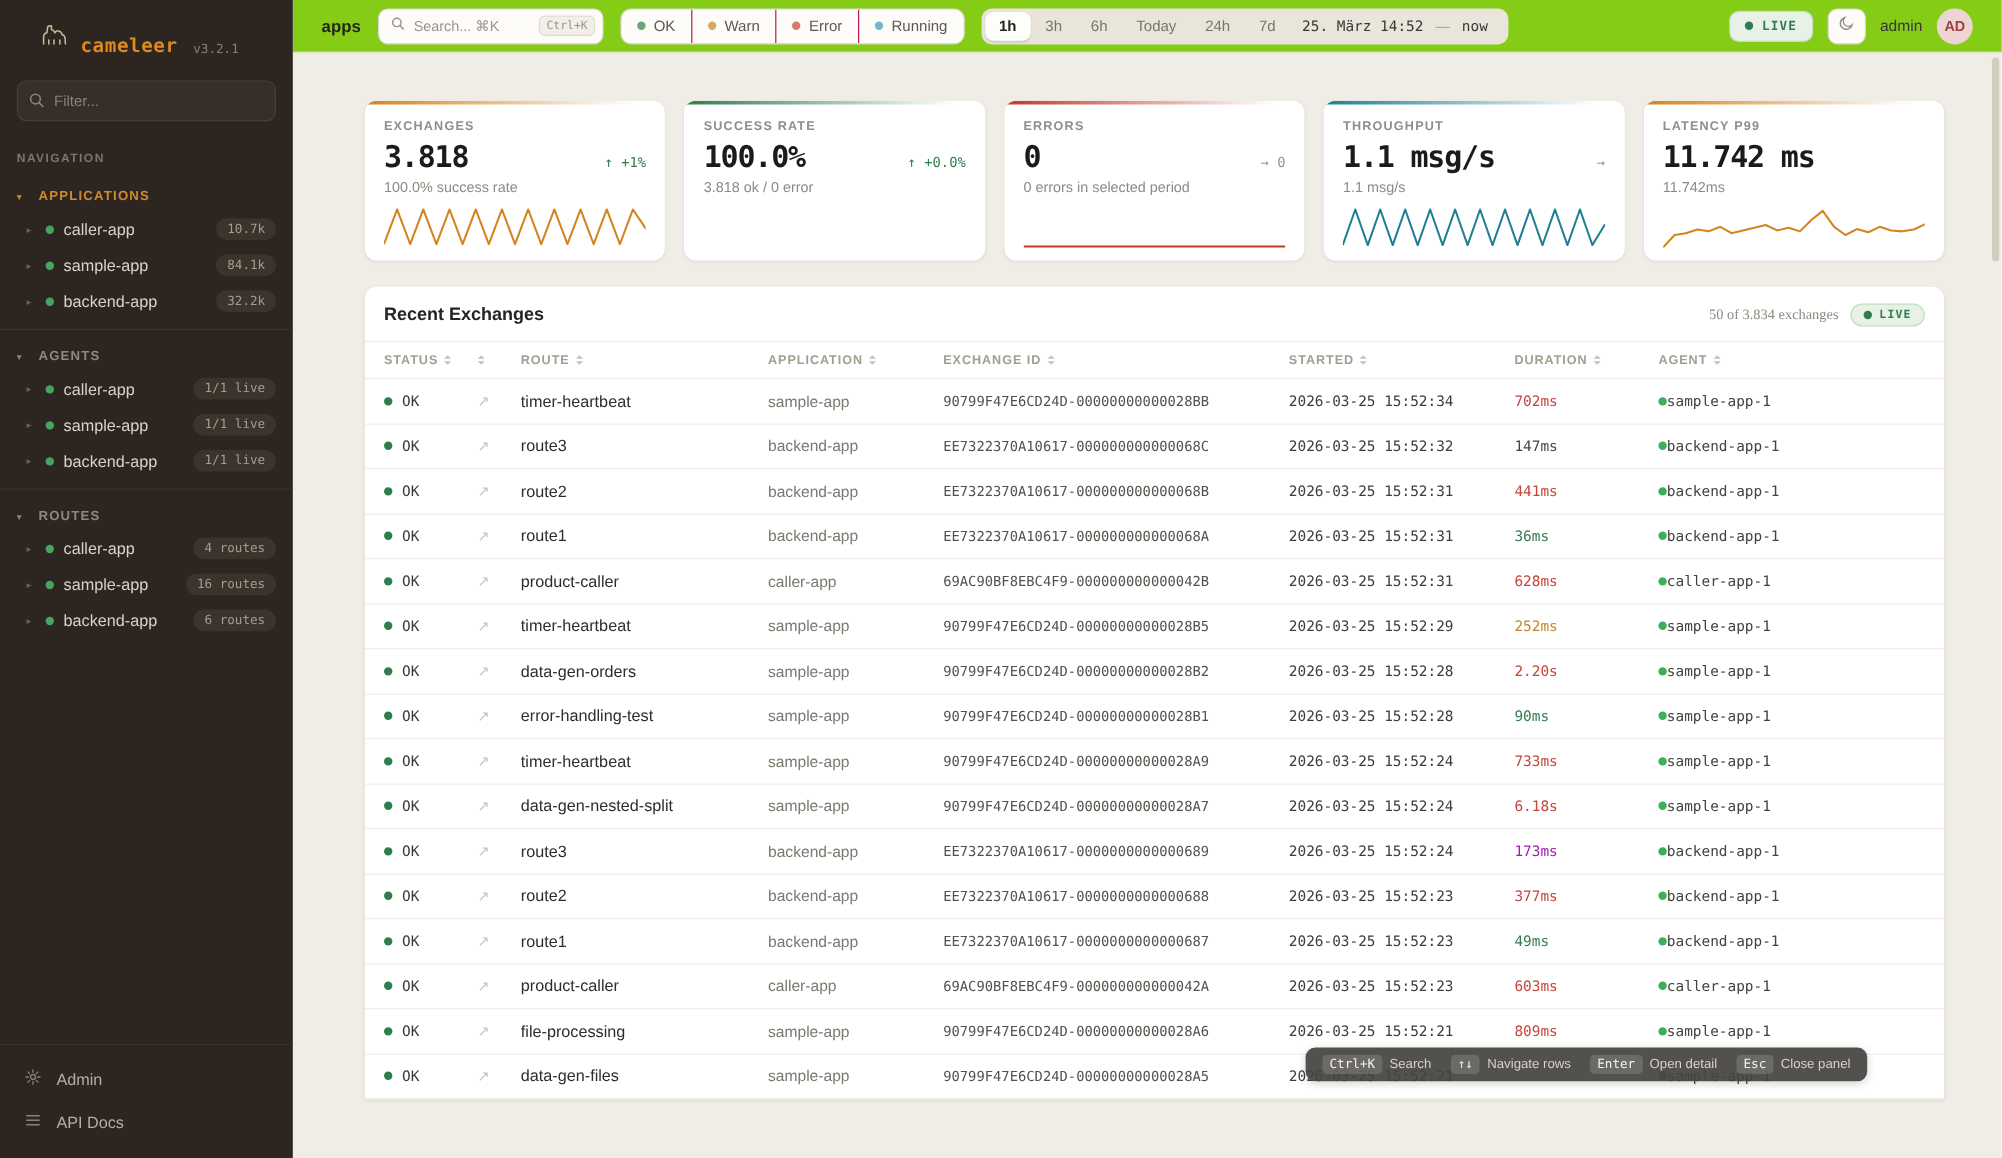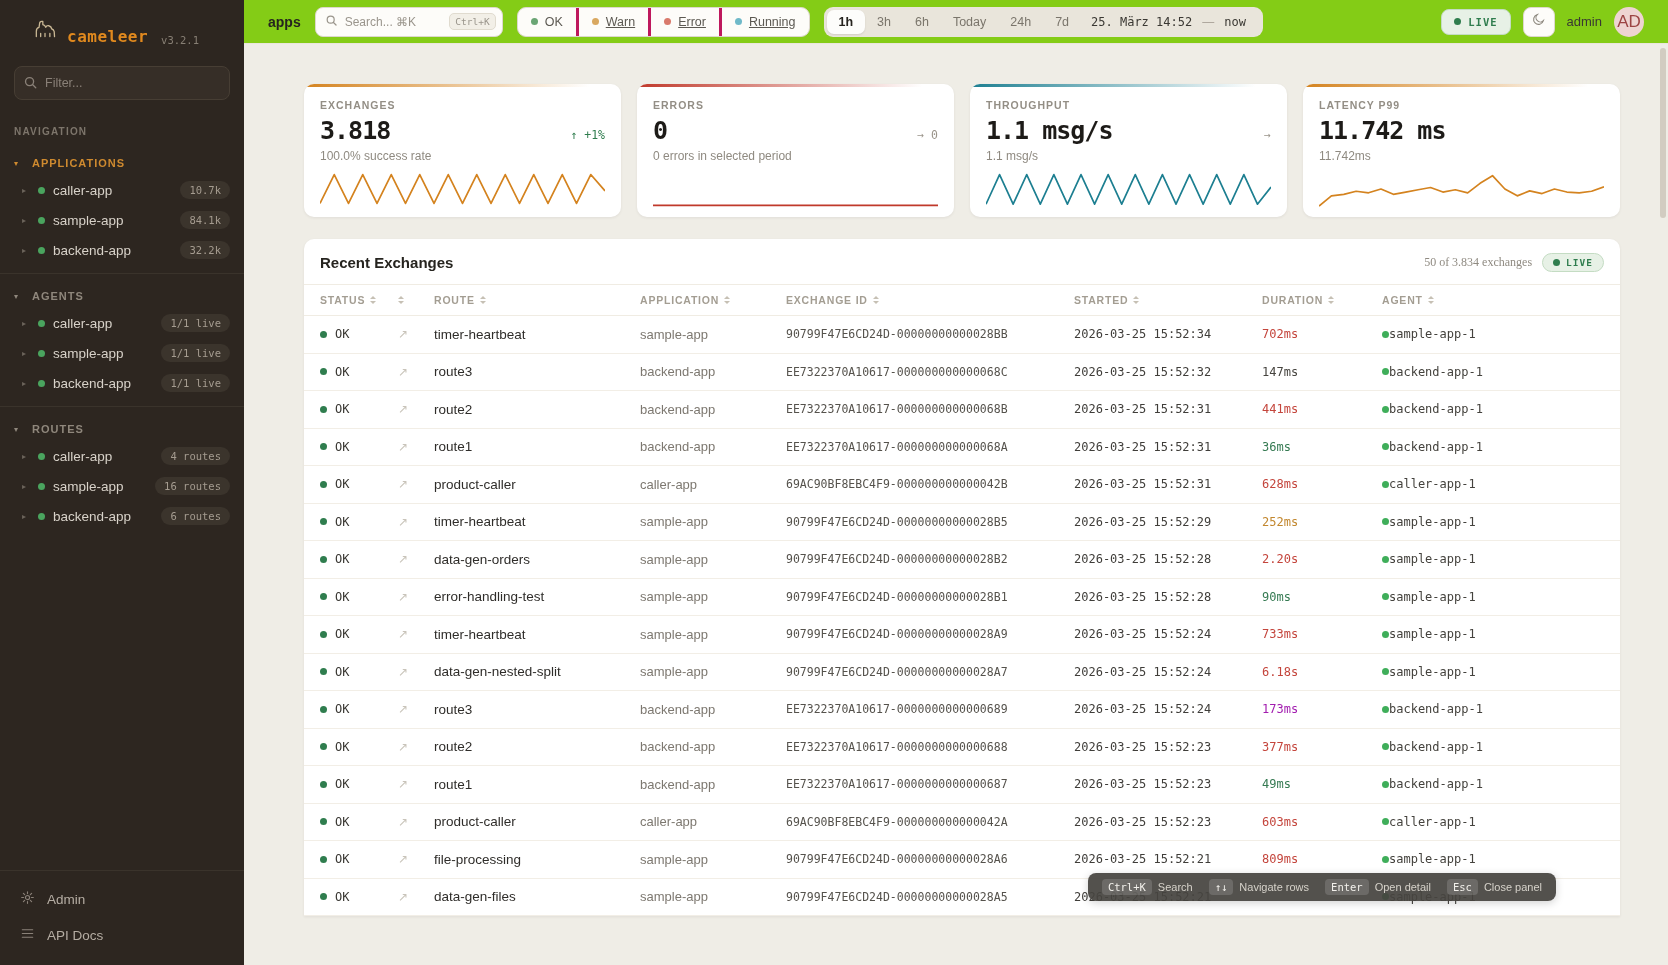--- a/index.html
+++ b/index.html
@@ -37,35 +37,35 @@
   .main{position:absolute;left:244px;right:0;top:0;bottom:0;}
   .topbar{display:flex;align-items:center;height:44px;background:#84cc16;border-bottom:1px solid #eae6dc;padding:0 24px;gap:14px;}
   .context-label{font-size:14px;font-weight:700;color:#26241f;}
   .search-box{display:flex;align-items:center;gap:7px;width:188px;height:30px;background:#fdfcf9;border:1px solid #ddd8cc;border-radius:8px;padding:0 6px 0 9px;}
   .search-box .search-icon{color:#9a958c;flex:0 0 auto;}
   .search-input{flex:1;min-width:0;border:none;outline:none;background:transparent;font-size:12px;color:#55524c;}
   .search-input::placeholder{color:#9a958c;}
   .kbd-chip{font-family:"DejaVu Sans Mono",monospace;font-size:9.5px;color:#9a958c;background:#f2efe7;border:1px solid #e0dbcf;border-radius:5px;padding:2px 5px;white-space:nowrap;}
   .chip-group{display:flex;align-items:center;background:#fdfcf9;border:1px solid #ddd8cc;border-radius:9px;overflow:hidden;}
   .chip{display:flex;align-items:center;gap:7px;padding:7px 13px;background:transparent;border:none;cursor:pointer;font-size:12.5px;color:#5c5952;font-family:inherit;}
-  .chip + .chip{border-left:3px solid #be185d;text-decoration:underline;}
+  .chip + .chip{border-left:1px solid #be185d;}
   .chip-dot{width:7px;height:7px;border-radius:50%;}
   .range-group{display:flex;align-items:center;background:#e9e5db;border-radius:9px;padding:3px;}
   .range-btn{border:none;background:transparent;font-family:inherit;font-size:12.5px;color:#7a756b;padding:5px 12px;border-radius:7px;cursor:pointer;}
   .range-btn.active{background:#fdfdfb;color:#26241f;font-weight:700;box-shadow:0 1px 2px rgba(0,0,0,0.10);}
   .range-date{display:flex;align-items:center;gap:10px;padding:0 14px 0 10px;cursor:pointer;}
   .range-date .d1,.range-date .d3{font-family:"DejaVu Sans Mono",monospace;font-size:12px;color:#3a3833;}
   .range-date .d2{color:#a7a196;font-size:12px;}
   .topbar-right{margin-left:auto;display:flex;align-items:center;gap:12px;}
   .live-badge{display:flex;align-items:center;gap:7px;background:#e7f1e6;border:1px solid #c4dcc3;border-radius:8px;padding:6px 12px;}
   .live-dot{width:7px;height:7px;border-radius:50%;background:#2f7d4e;}
   .live-text{font-family:"DejaVu Sans Mono",monospace;font-size:10.5px;letter-spacing:1px;color:#2f7d4e;font-weight:700;}
   .icon-btn{width:32px;height:30px;background:#fdfcf9;border:1px solid #ddd8cc;border-radius:8px;display:flex;align-items:center;justify-content:center;color:#8d887e;cursor:pointer;}
   .user-name{font-size:13px;color:#3a3833;}
-  .avatar{width:30px;height:30px;border-radius:50%;background:#eed4d2;color:#9c4444;font-size:17px;font-weight:400;display:flex;align-items:center;justify-content:center;cursor:pointer;}
+  .avatar{width:30px;height:30px;border-radius:50%;background:#eed4d2;color:#9c4444;font-size:12px;font-weight:700;display:flex;align-items:center;justify-content:center;cursor:pointer;}
 
   
   .cards{display:flex;gap:16px;margin:40px 48px 0 60px;}
   .card{flex:1;background:#fff;border-radius:10px;box-shadow:0 1px 3px rgba(40,35,25,0.07);position:relative;padding:15px 16px 8px 16px;height:133px;overflow:hidden;}
   .card-accent{position:absolute;top:0;left:0;right:0;height:3px;border-radius:10px 10px 0 0;}
   .metric-label{font-size:10.5px;font-weight:700;letter-spacing:1px;color:#938e85;}
   .metric-row{display:flex;align-items:baseline;justify-content:space-between;margin-top:5px;}
   .metric-value{font-family:"DejaVu Sans Mono",monospace;font-size:25px;font-weight:700;color:#1d1b18;letter-spacing:-1px;white-space:nowrap;}
   .metric-delta{font-family:"DejaVu Sans Mono",monospace;font-size:11.5px;white-space:nowrap;}
   .metric-sub{font-size:12px;color:#8f8a81;margin-top:4px;}
@@ -329,20 +329,32 @@
         <span class="metric-delta" style="color: rgb(47, 125, 78);">↑ +1%</span>
       </div>
       <div class="metric-sub">100.0% success rate</div>
       <div class="spark-wrap">
           <svg class="spark" preserveAspectRatio="none" viewBox="0 0 100 40">
             <polyline points="0.00,35.20 5.00,4.80 10.00,35.20 15.00,4.80 20.00,35.20 25.00,4.80 30.00,35.20 35.00,4.80 40.00,35.20 45.00,4.80 50.00,35.20 55.00,4.80 60.00,35.20 65.00,4.80 70.00,35.20 75.00,4.80 80.00,35.20 85.00,4.80 90.00,35.20 95.00,4.80 100.00,22.00" fill="none" stroke="#d4831f" stroke-width="1.7" vector-effect="non-scaling-stroke" stroke-linejoin="round"></polyline>
           </svg>
         </div>
     </div>
     <div class="card">
+      <div class="card-accent" style="background: linear-gradient(90deg, rgb(47, 125, 78) 0%, rgba(255, 255, 255, 0) 90%);"></div>
+      <div class="metric-label">SUCCESS RATE</div>
+      <div class="metric-row">
+        <span class="metric-value">100.0%</span>
+        <span class="metric-delta" style="color: rgb(47, 125, 78);">↑ +0.0%</span>
+      </div>
+      <div class="metric-sub">3.818 ok / 0 error</div>
+      <div class="spark-wrap">
+          <svg class="spark" preserveAspectRatio="none"></svg>
+        </div>
+    </div>
+    <div class="card">
       <div class="card-accent" style="background: linear-gradient(90deg, rgb(192, 57, 43) 0%, rgba(255, 255, 255, 0) 90%);"></div>
       <div class="metric-label">ERRORS</div>
       <div class="metric-row">
         <span class="metric-value">0</span>
         <span class="metric-delta" style="color: rgb(154, 148, 138);">→ 0</span>
       </div>
       <div class="metric-sub">0 errors in selected period</div>
       <div class="spark-wrap">
           <svg class="spark" preserveAspectRatio="none" viewBox="0 0 100 40">
             <polyline points="0.00,37.20 100.00,37.20" fill="none" stroke="#c0392b" stroke-width="1.7" vector-effect="non-scaling-stroke" stroke-linejoin="round"></polyline>

